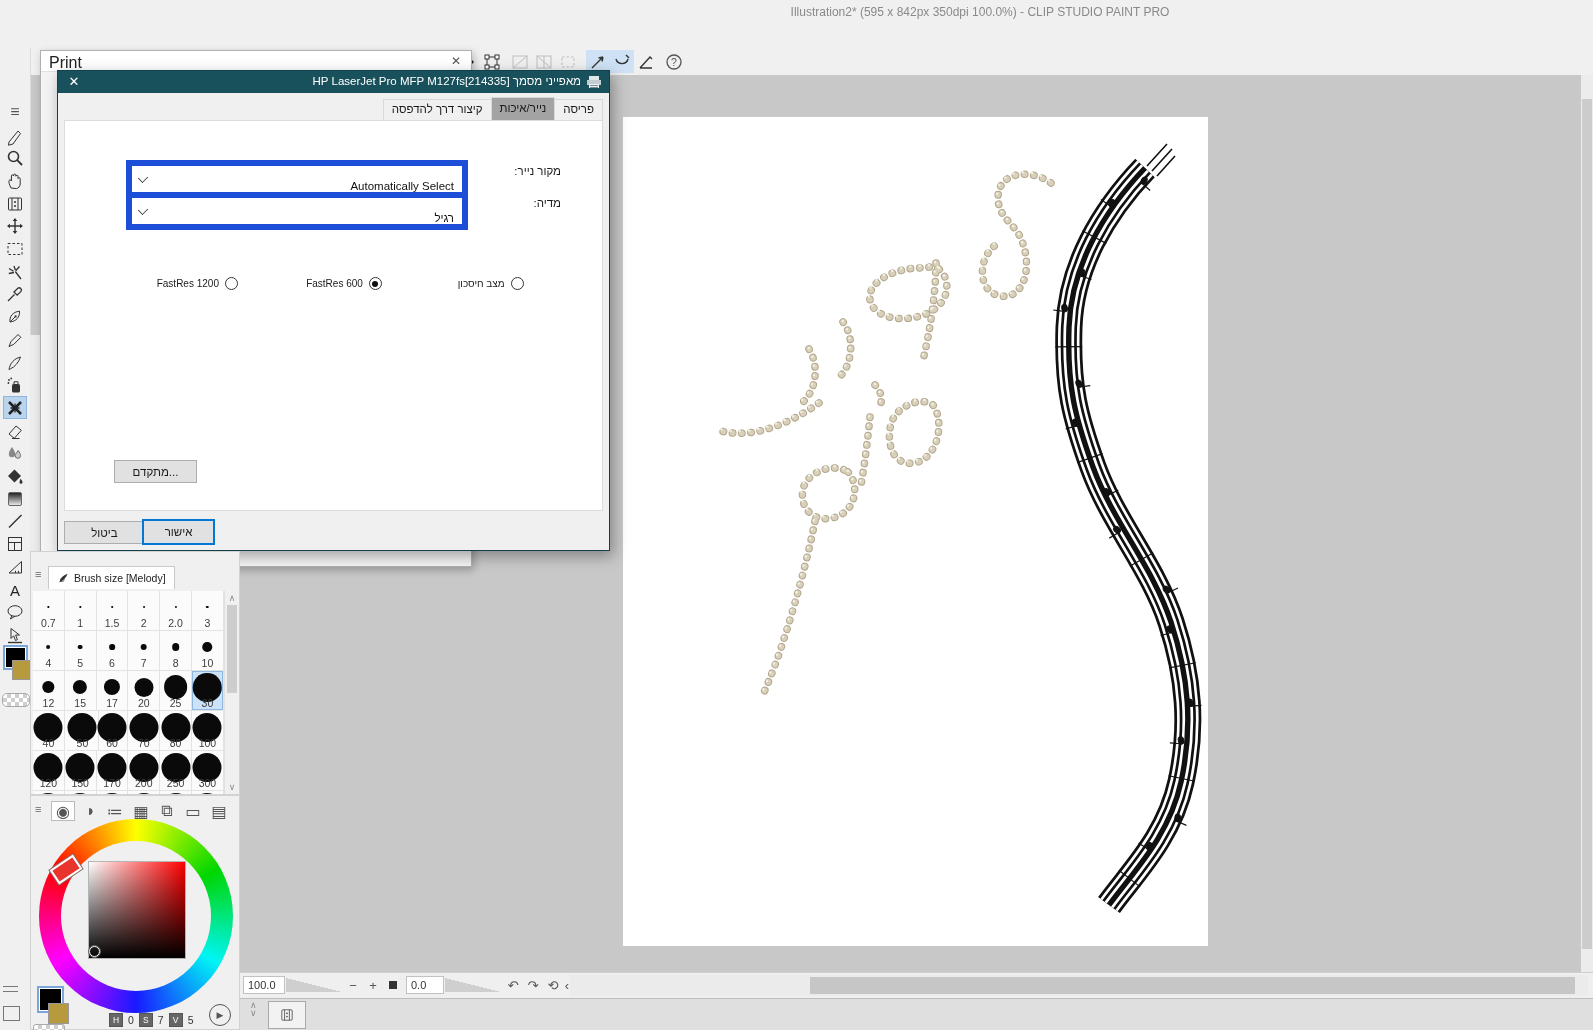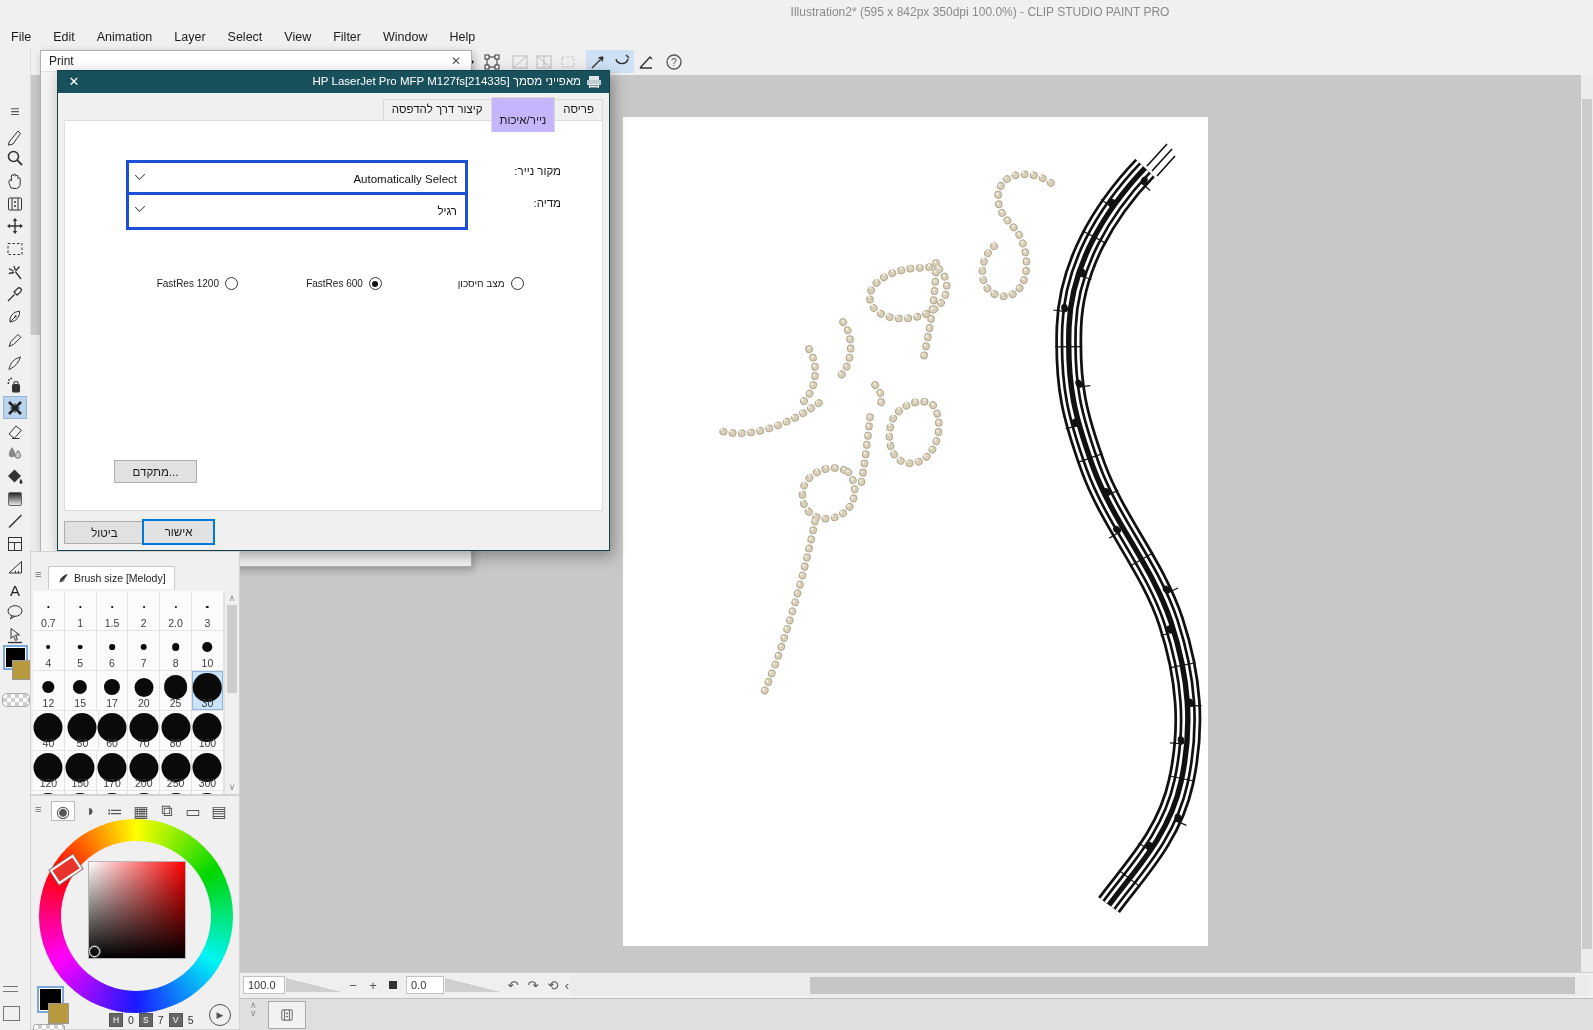--- a/index.html
+++ b/index.html
@@ -21,35 +21,35 @@
   .tool{position:absolute;left:3px;width:24px;height:23px;display:flex;align-items:center;justify-content:center;}
   .tool.sel{background:#b9d4ec;border:1px solid #8fb6da;box-sizing:border-box;}
   #fg-swatch{left:3px;top:597px;width:21px;height:21px;background:#000;border:2px solid #7ba7d8;box-shadow:0 0 0 1px #fff inset;}
   #bg-swatch{left:12px;top:612px;width:18px;height:18px;background:#b89a3e;border:1px solid #9a9a9a;}
   .checker{background:repeating-conic-gradient(#cfcfcf 0 25%,#fff 0 50%) 0 0/8px 8px;border:1px solid #aaa;border-radius:5px;}
   
   #workspace{left:30px;top:75px;width:1563px;height:900px;background:#c8c8c8;}
   #page{left:593px;top:42px;width:585px;height:829px;background:#fff;}
   
   #printwin{left:40px;top:50px;width:430px;height:515px;background:#f4f4f4;border:1px solid #b0b0b0;box-shadow:2px 3px 8px rgba(0,0,0,.25);}
-  #printwin .pt{position:absolute;left:8px;top:3px;font-size:12px;color:#222;}
+  #printwin .pt{position:absolute;left:8px;top:3px;font-size:16px;color:#222;}
   #printwin .px{position:absolute;right:10px;top:3px;font-size:12px;color:#555;}
   
   #dialog{left:57px;top:70px;width:553px;height:481px;background:#f0f0f0;border:1px solid #12414b;box-shadow:3px 5px 14px rgba(0,0,0,.35);box-sizing:border-box;}
   #dlg-title{left:0;top:0;width:100%;height:22px;background:#18505c;display:flex;align-items:center;}
   #dlg-close{position:absolute;left:8px;top:3px;color:#fff;font-size:13px;width:16px;text-align:center;}
   #dlg-caption{position:absolute;right:28px;top:4px;color:#fff;font-size:11.5px;direction:rtl;white-space:nowrap;}
   #dlg-tabs{left:0;top:28px;width:545px;height:22px;direction:rtl;display:flex;padding-right:7px;}
   .tab{font-size:11.5px;color:#1a1a1a;padding:3px 8px 2px;border:1px solid #d9d9d9;border-bottom:none;background:#f0f0f0;margin-left:-1px;height:16px;}
-  .tab.active{background:#c4b5fd;position:relative;z-index:3;padding-top:16px;margin-top:-2px;}
+  .tab.active{background:#a3a3a3;position:relative;z-index:3;padding-top:4px;margin-top:-2px;}
   #dlg-page{left:6px;top:49px;width:539px;height:391px;background:#fff;border:1px solid #dcdcdc;box-sizing:border-box;z-index:2;}
   fieldset{position:absolute;border:1px solid #d9d9d9;direction:rtl;margin:0;border-radius:2px;}
   legend{font-size:11.5px;color:#1a1a1a;padding:0 4px;}
   .fldlabel{position:absolute;font-size:11.5px;color:#1a1a1a;direction:rtl;}
-  .combo{position:absolute;height:38px;background:#fff;border:3px solid #1d4ed8;box-sizing:border-box;direction:rtl;font-size:11.5px;color:#111;display:flex;align-items:center;padding:0 8px;}
+  .combo{position:absolute;height:38px;background:#fff;border:6px solid #1d4ed8;box-sizing:border-box;direction:rtl;font-size:11.5px;color:#111;display:flex;align-items:flex-end;padding:0 8px;}
   .combo .chev{position:absolute;left:7px;top:8px;width:7px;height:7px;border-left:1.4px solid #444;border-bottom:1.4px solid #444;transform:rotate(-45deg) scale(1,.8);}
   .radio-row{position:absolute;direction:rtl;display:grid;grid-template-columns:1fr 1fr 1fr;width:440px;}
   .radio-item{display:flex;align-items:center;gap:6px;font-size:10px;color:#1a1a1a;direction:rtl;justify-content:center;}
   .rdot{width:13px;height:13px;border:1px solid #333;border-radius:50%;box-sizing:border-box;background:#fff;position:relative;flex:none;}
   .rdot.on::after{content:"";position:absolute;left:2.5px;top:2.5px;width:6px;height:6px;border-radius:50%;background:#111;}
   .winbtn{position:absolute;background:#e1e1e1;border:1px solid #adadad;font-size:11.5px;color:#1a1a1a;display:flex;align-items:center;justify-content:center;box-sizing:border-box;}
   .winbtn.def{border:2px solid #0078d7;text-align:right;}
   
   #hiddenpanel{left:30px;top:335px;width:27px;height:230px;background:#ececec;border-right:1px solid #d5d5d5;}
   #hiddenpanel .hl{position:absolute;left:15px;font-size:12px;color:#333;}
@@ -96,31 +96,20 @@
 </style>
 </head>
 <body>
 
 <div id="screen" class="nosel">
 
   <div id="titlebar" class="abs">
     <div id="app-title" class="abs">Illustration2* (595 x 842px 350dpi 100.0%)  - CLIP STUDIO PAINT PRO</div>
   </div>
 
-  <div id="menubar" class="abs">
-      <span>File</span>
-      <span>Edit</span>
-      <span>Animation</span>
-      <span>Layer</span>
-      <span>Select</span>
-      <span>View</span>
-      <span>Filter</span>
-      <span>Window</span>
-      <span>Help</span>
-    </div>
 
   <div id="cmdbar" class="abs">
       <div class="cmd-btn" style="left: 455px;">
         <svg width="20" height="20" viewBox="0 0 20 20">
           <path d="M10,3 L17,10 10,17 3,10 z" fill="#222"></path>
         </svg>
       </div>
       <div class="cmd-btn" style="left: 480px;">
         <svg width="20" height="20" viewBox="0 0 20 20">
           <rect x="5" y="5" width="10" height="10" fill="none" stroke="#333"></rect>

